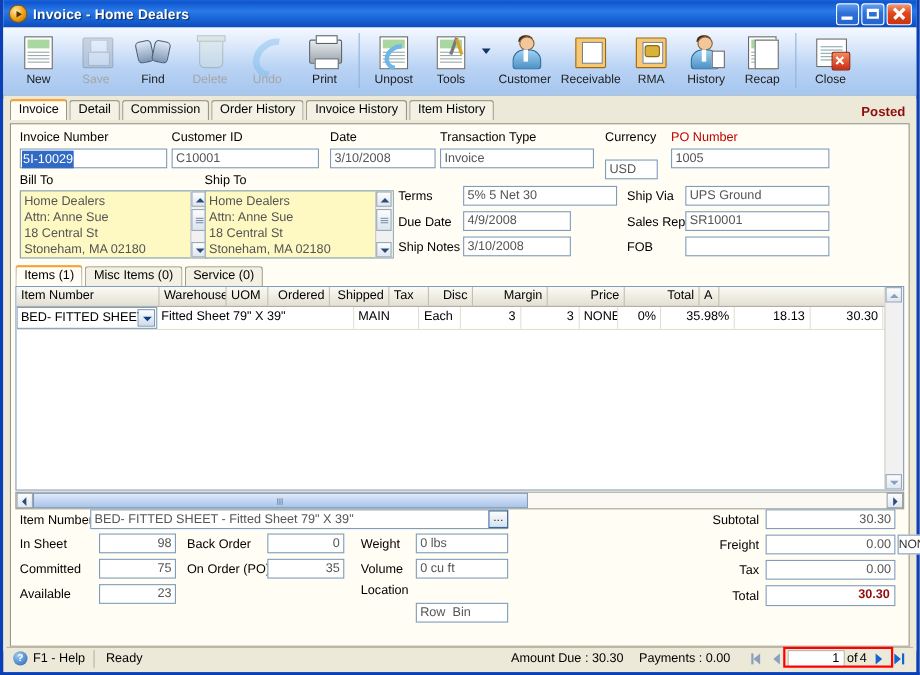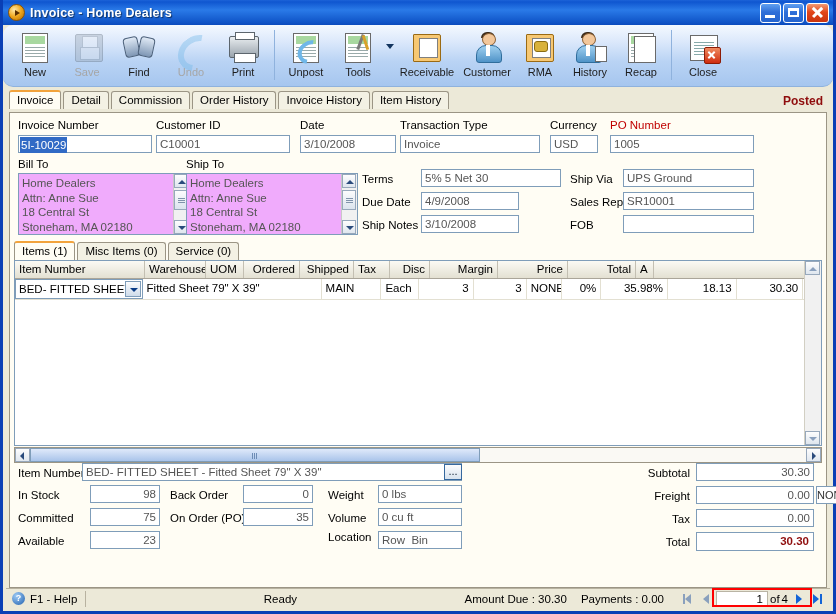--- a/index.html
+++ b/index.html
@@ -21,21 +21,21 @@
      background:linear-gradient(to bottom,#5f9ff0,#2f6fd8 45%,#2464cf 100%);position:relative;}
   .wb.close{background:linear-gradient(to bottom,#f59a72,#e2461a 45%,#c93510 100%);width:23px;}
   .wb i{position:absolute;display:block;background:#fff;}
   .wb.min i{left:4px;bottom:4px;width:10px;height:3px;}
   .wb.max i{left:4px;top:4px;width:11px;height:9px;background:transparent;border:2px solid #fff;border-top-width:3px;box-sizing:border-box;}
   .wb.close i.a,.wb.close i.b{left:50%;top:50%;width:13px;height:2.6px;margin-left:-6.5px;margin-top:-1.3px;}
   .wb.close i.a{transform:rotate(45deg);} .wb.close i.b{transform:rotate(-45deg);}
 
   
   .toolbar{height:62px;background:linear-gradient(to bottom,#f4f9ff 0%,#dbe8fb 28%,#b9d3f4 60%,#a6c6ef 100%);
-    border-bottom:1px solid #8fb2dd;display:flex;align-items:flex-start;padding:3px 0 0 6px;box-sizing:border-box;position:relative;border-radius:10px;}
+    border-bottom:1px solid #8fb2dd;display:flex;align-items:flex-start;padding:3px 0 0 6px;box-sizing:border-box;position:relative;}
   .tb-btn{width:52px;height:56px;display:flex;flex-direction:column;align-items:center;justify-content:flex-start;
     padding-top:3px;box-sizing:border-box;cursor:default;}
   .tb-btn .lbl{font-size:11px;margin-top:3px;color:#1d1d1d;}
   .tb-btn.disabled .lbl{color:#a6a6a6;}
   .tb-btn.disabled .ico{opacity:.38;}
   .ico{width:34px;height:32px;position:relative;}
   .tb-sep{width:1px;height:50px;background:#8fb2dd;margin:2px 5px 0 5px;align-self:flex-start;}
   .tb-arrow{width:12px;height:56px;display:flex;align-items:flex-start;justify-content:center;padding-top:16px;box-sizing:border-box;}
   .tb-arrow b{display:block;width:0;height:0;border-left:4.5px solid transparent;border-right:4.5px solid transparent;border-top:5px solid #13355f;}
 
@@ -98,21 +98,21 @@
 
   .fld-label{font-size:11.5px;color:#000;}
   .req{color:#c00000;}
   input.tb{box-sizing:border-box;height:18px;border:1px solid #7f9db9;background:#fff;color:#555;
     font-family:"Liberation Sans",sans-serif;font-size:11.5px;padding:0 3px;outline:none;}
   input.tb.right{text-align:right;}
   .selmask{position:absolute;background:#316ac5;color:#fff;font-size:11.5px;line-height:16px;padding:0 1px;}
 
   .abs{position:absolute;}
 
-  .addr{position:absolute;border:1px solid #7f9db9;background:#f0abfc;box-sizing:border-box;}
+  .addr{position:absolute;border:1px solid #7f9db9;background:#fef9c3;box-sizing:border-box;}
   .addr .txt{position:absolute;left:3px;top:2px;right:16px;font-size:11.5px;color:#555;line-height:14.5px;white-space:pre;}
   .vsb{position:absolute;right:0;top:0;bottom:0;width:15px;background:#f1f1f1;border-left:1px solid #c8c8c8;}
   .vsb .arr{position:absolute;left:0;width:14px;height:14px;background:linear-gradient(to bottom,#fdfdfd,#dfe6ee);border:1px solid #97a8bb;box-sizing:border-box;}
   .vsb .arr.up{top:0;} .vsb .arr.dn{bottom:0;}
   .vsb .arr b{position:absolute;left:3px;top:5px;width:0;height:0;border-left:4px solid transparent;border-right:4px solid transparent;}
   .vsb .arr.up b{border-bottom:4px solid #2a4b7c;}
   .vsb .arr.dn b{border-top:4px solid #2a4b7c;}
   .vsb .thumb{position:absolute;left:0;top:16px;width:14px;height:20px;background:linear-gradient(to bottom,#fcfcfd,#dbe4ee);border:1px solid #97a8bb;box-sizing:border-box;}
   .vsb .thumb:after{content:"";position:absolute;left:3px;top:7px;width:7px;height:1px;background:#7f93ab;box-shadow:0 2px 0 #7f93ab,0 4px 0 #7f93ab;}
 
@@ -145,21 +145,21 @@
   .non-box{position:absolute;border:1px solid #7f9db9;background:#fff;font-size:11px;line-height:16px;text-align:center;color:#333;box-sizing:border-box;}
   .total-val{position:absolute;border:1px solid #7f9db9;background:#fff;box-sizing:border-box;text-align:right;
      font-size:11.5px;font-weight:bold;color:#8f0d0d;line-height:17px;padding-right:4px;}
 
   
   .statusbar{position:absolute;left:3px;right:3px;bottom:3px;height:20px;background:#ece9d8;border-top:1px solid #b8b2a0;
     display:flex;align-items:center;font-size:11.5px;box-sizing:border-box;}
   .sb-help{display:flex;align-items:center;padding:0 8px 0 6px;border-right:1px solid #b8b2a0;height:16px;}
   .help-ico{width:13px;height:13px;border-radius:50%;background:radial-gradient(circle at 35% 30%,#9ecbf5,#1f5fae);
     color:#fff;font-size:9px;font-weight:bold;text-align:center;line-height:13px;margin-right:5px;}
-  .sb-ready{padding-left:10px;flex:1 1 auto;text-align:center;}
+  .sb-ready{padding-left:10px;flex:1 1 auto;}
   .sb-right{display:flex;align-items:center;gap:14px;padding-right:4px;}
   .nav{display:flex;align-items:center;gap:2px;}
   .navbtn{width:17px;height:16px;display:flex;align-items:center;justify-content:center;}
   .navbtn b{display:block;width:0;height:0;border-top:5px solid transparent;border-bottom:5px solid transparent;}
   .navbtn.first b,.navbtn.prev b{border-right:6px solid #8aa0bd;}
   .navbtn.next b{border-left:6px solid #1464d6;}
   .navbtn.last b{border-left:6px solid #1464d6;}
   .navbtn.first:after{content:"";display:block;width:2px;height:10px;background:#8aa0bd;margin-left:1px;}
   .navbtn.last:after{content:"";display:block;width:2px;height:10px;background:#1464d6;margin-left:1px;}
   .navbtn.first{flex-direction:row-reverse;}
@@ -208,20 +208,26 @@
       <span class="ico">
           <span class="bino">
             <i class="l"></i>
             <i class="r"></i>
           </span>
         </span>
       <span class="lbl">Find</span>
     </div>
     <div class="tb-btn disabled">
       <span class="ico">
+          <span class="trash"></span>
+        </span>
+      <span class="lbl">Delete</span>
+    </div>
+    <div class="tb-btn disabled">
+      <span class="ico">
           <span class="undo"></span>
         </span>
       <span class="lbl">Undo</span>
     </div>
     <div class="tb-btn">
       <span class="ico">
           <span class="printer"></span>
         </span>
       <span class="lbl">Print</span>
     </div>
@@ -240,38 +246,38 @@
         <span class="doc"></span>
           <span class="abs" style="left:18px;top:3px;width:3px;height:16px;background:#7a7a7a;transform:rotate(20deg);"></span>
         <span class="abs" style="left:23px;top:4px;width:3px;height:15px;background:#d8a12a;transform:rotate(-18deg);"></span>
       </span>
       <span class="lbl">Tools</span>
     </div>
     <div class="tb-arrow">
         <b></b>
       </div>
 
-    <div class="tb-btn" style="width:62px">
-      <span class="ico">
-          <span class="tabdoc">
-            <span class="inner"></span>
-          </span>
-        </span>
-      <span class="lbl">Receivable</span>
-    </div>
     <div class="tb-btn" style="width:58px">
       <span class="ico">
         <span class="person">
             <span class="hair"></span>
             <span class="head"></span>
             <span class="body"></span>
             <span class="tie"></span>
           </span>
       </span>
       <span class="lbl">Customer</span>
+    </div>
+    <div class="tb-btn" style="width:62px">
+      <span class="ico">
+          <span class="tabdoc">
+            <span class="inner"></span>
+          </span>
+        </span>
+      <span class="lbl">Receivable</span>
     </div>
     <div class="tb-btn" style="width:48px">
       <span class="ico">
           <span class="tabdoc">
             <span class="inner"></span>
           </span>
         <span class="abs" style="left:11px;top:10px;width:12px;height:9px;border-radius:3px;background:#d9b23a;border:1px solid #8a6c12;"></span>
         </span>
       <span class="lbl">RMA</span>
     </div>
@@ -331,21 +337,21 @@
       <div class="abs fld-label" style="left:146px;top:6px;">Customer ID</div>
       <input class="tb" style="position: absolute; left: 146px; top: 22px; width: 134px;" readonly="" value="C10001">
 
       <div class="abs fld-label" style="left:290px;top:6px;">Date</div>
       <input class="tb" style="position: absolute; left: 290px; top: 22px; width: 96px;" readonly="" value="3/10/2008">
 
       <div class="abs fld-label" style="left:390px;top:6px;">Transaction Type</div>
       <input class="tb" style="position: absolute; left: 390px; top: 22px; width: 140px;" readonly="" value="Invoice">
 
       <div class="abs fld-label" style="left:540px;top:6px;">Currency</div>
-      <input class="tb" style="position: absolute; left: 540px; top: 22px; width: 48px;" readonly="" value="USD">
+      <input class="tb" style="position: absolute; left: 540px; top: 32px; width: 48px;" readonly="" value="USD">
 
       <div class="abs fld-label req" style="left:600px;top:6px;">PO Number</div>
       <input class="tb" style="position: absolute; left: 600px; top: 22px; width: 144px;" readonly="" value="1005">
 
       <div class="abs fld-label" style="left:8px;top:45px;">Bill To</div>
       <div class="addr" style="left:8px;top:60px;width:172px;height:62px;">
         <div class="txt">Home Dealers
 Attn: Anne Sue
 18 Central St
 Stoneham, MA 02180</div>
@@ -453,21 +459,21 @@
         </div>
         <div class="arr r">
             <b></b>
           </div>
       </div>
 
       <div class="abs fld-label" style="left:8px;top:354px;">Item Number</div>
       <input class="tb" style="position: absolute; left: 72px; top: 350px; width: 380px;" readonly="" value="BED- FITTED SHEET - Fitted Sheet 79&quot; X 39&quot;">
       <div class="ellipsis-btn" style="left:434px;top:351px;">...</div>
 
-      <div class="abs fld-label" style="left:8px;top:376px;">In Stock</div>
+      <div class="abs fld-label" style="left:8px;top:376px;">In Sheet</div>
       <input class="tb right" style="position: absolute; left: 80px; top: 372px; width: 70px;" readonly="" value="98">
 
       <div class="abs fld-label" style="left:8px;top:399px;">Committed</div>
       <input class="tb right" style="position: absolute; left: 80px; top: 395px; width: 70px;" readonly="" value="75">
 
       <div class="abs fld-label" style="left:8px;top:422px;">Available</div>
       <input class="tb right" style="position: absolute; left: 80px; top: 418px; width: 70px;" readonly="" value="23">
 
       <div class="abs fld-label" style="left:160px;top:376px;">Back Order</div>
       <input class="tb right" style="position: absolute; left: 233px; top: 372px; width: 70px;" readonly="" value="0">
@@ -475,21 +481,21 @@
       <div class="abs fld-label" style="left:160px;top:399px;">On Order (PO)</div>
       <input class="tb right" style="position: absolute; left: 233px; top: 395px; width: 70px;" readonly="" value="35">
 
       <div class="abs fld-label" style="left:318px;top:376px;">Weight</div>
       <input class="tb" style="position: absolute; left: 368px; top: 372px; width: 84px;" readonly="" value="0 lbs">
 
       <div class="abs fld-label" style="left:318px;top:399px;">Volume</div>
       <input class="tb" style="position: absolute; left: 368px; top: 395px; width: 84px;" readonly="" value="0 cu ft">
 
       <div class="abs fld-label" style="left:318px;top:418px;">Location</div>
-      <input class="tb" style="position: absolute; left: 368px; top: 418px; width: 84px;" readonly="" value="Row  Bin">
+      <input class="tb" style="position: absolute; left: 368px; top: 435px; width: 84px;" readonly="" value="Row  Bin">
 
       <div class="abs fld-label" style="left:620px;top:354px;text-align:right;width:60px;">Subtotal</div>
       <input class="tb right" style="position: absolute; left: 686px; top: 350px; width: 118px;" readonly="" value="30.30">
 
       <div class="abs fld-label" style="left:620px;top:377px;text-align:right;width:60px;">Freight</div>
       <input class="tb right" style="position: absolute; left: 686px; top: 373px; width: 118px;" readonly="" value="0.00">
       <div class="non-box" style="left:806px;top:373px;width:26px;height:18px;">NON</div>
 
       <div class="abs fld-label" style="left:620px;top:400px;text-align:right;width:60px;">Tax</div>
       <input class="tb right" style="position: absolute; left: 686px; top: 396px; width: 118px;" readonly="" value="0.00">

